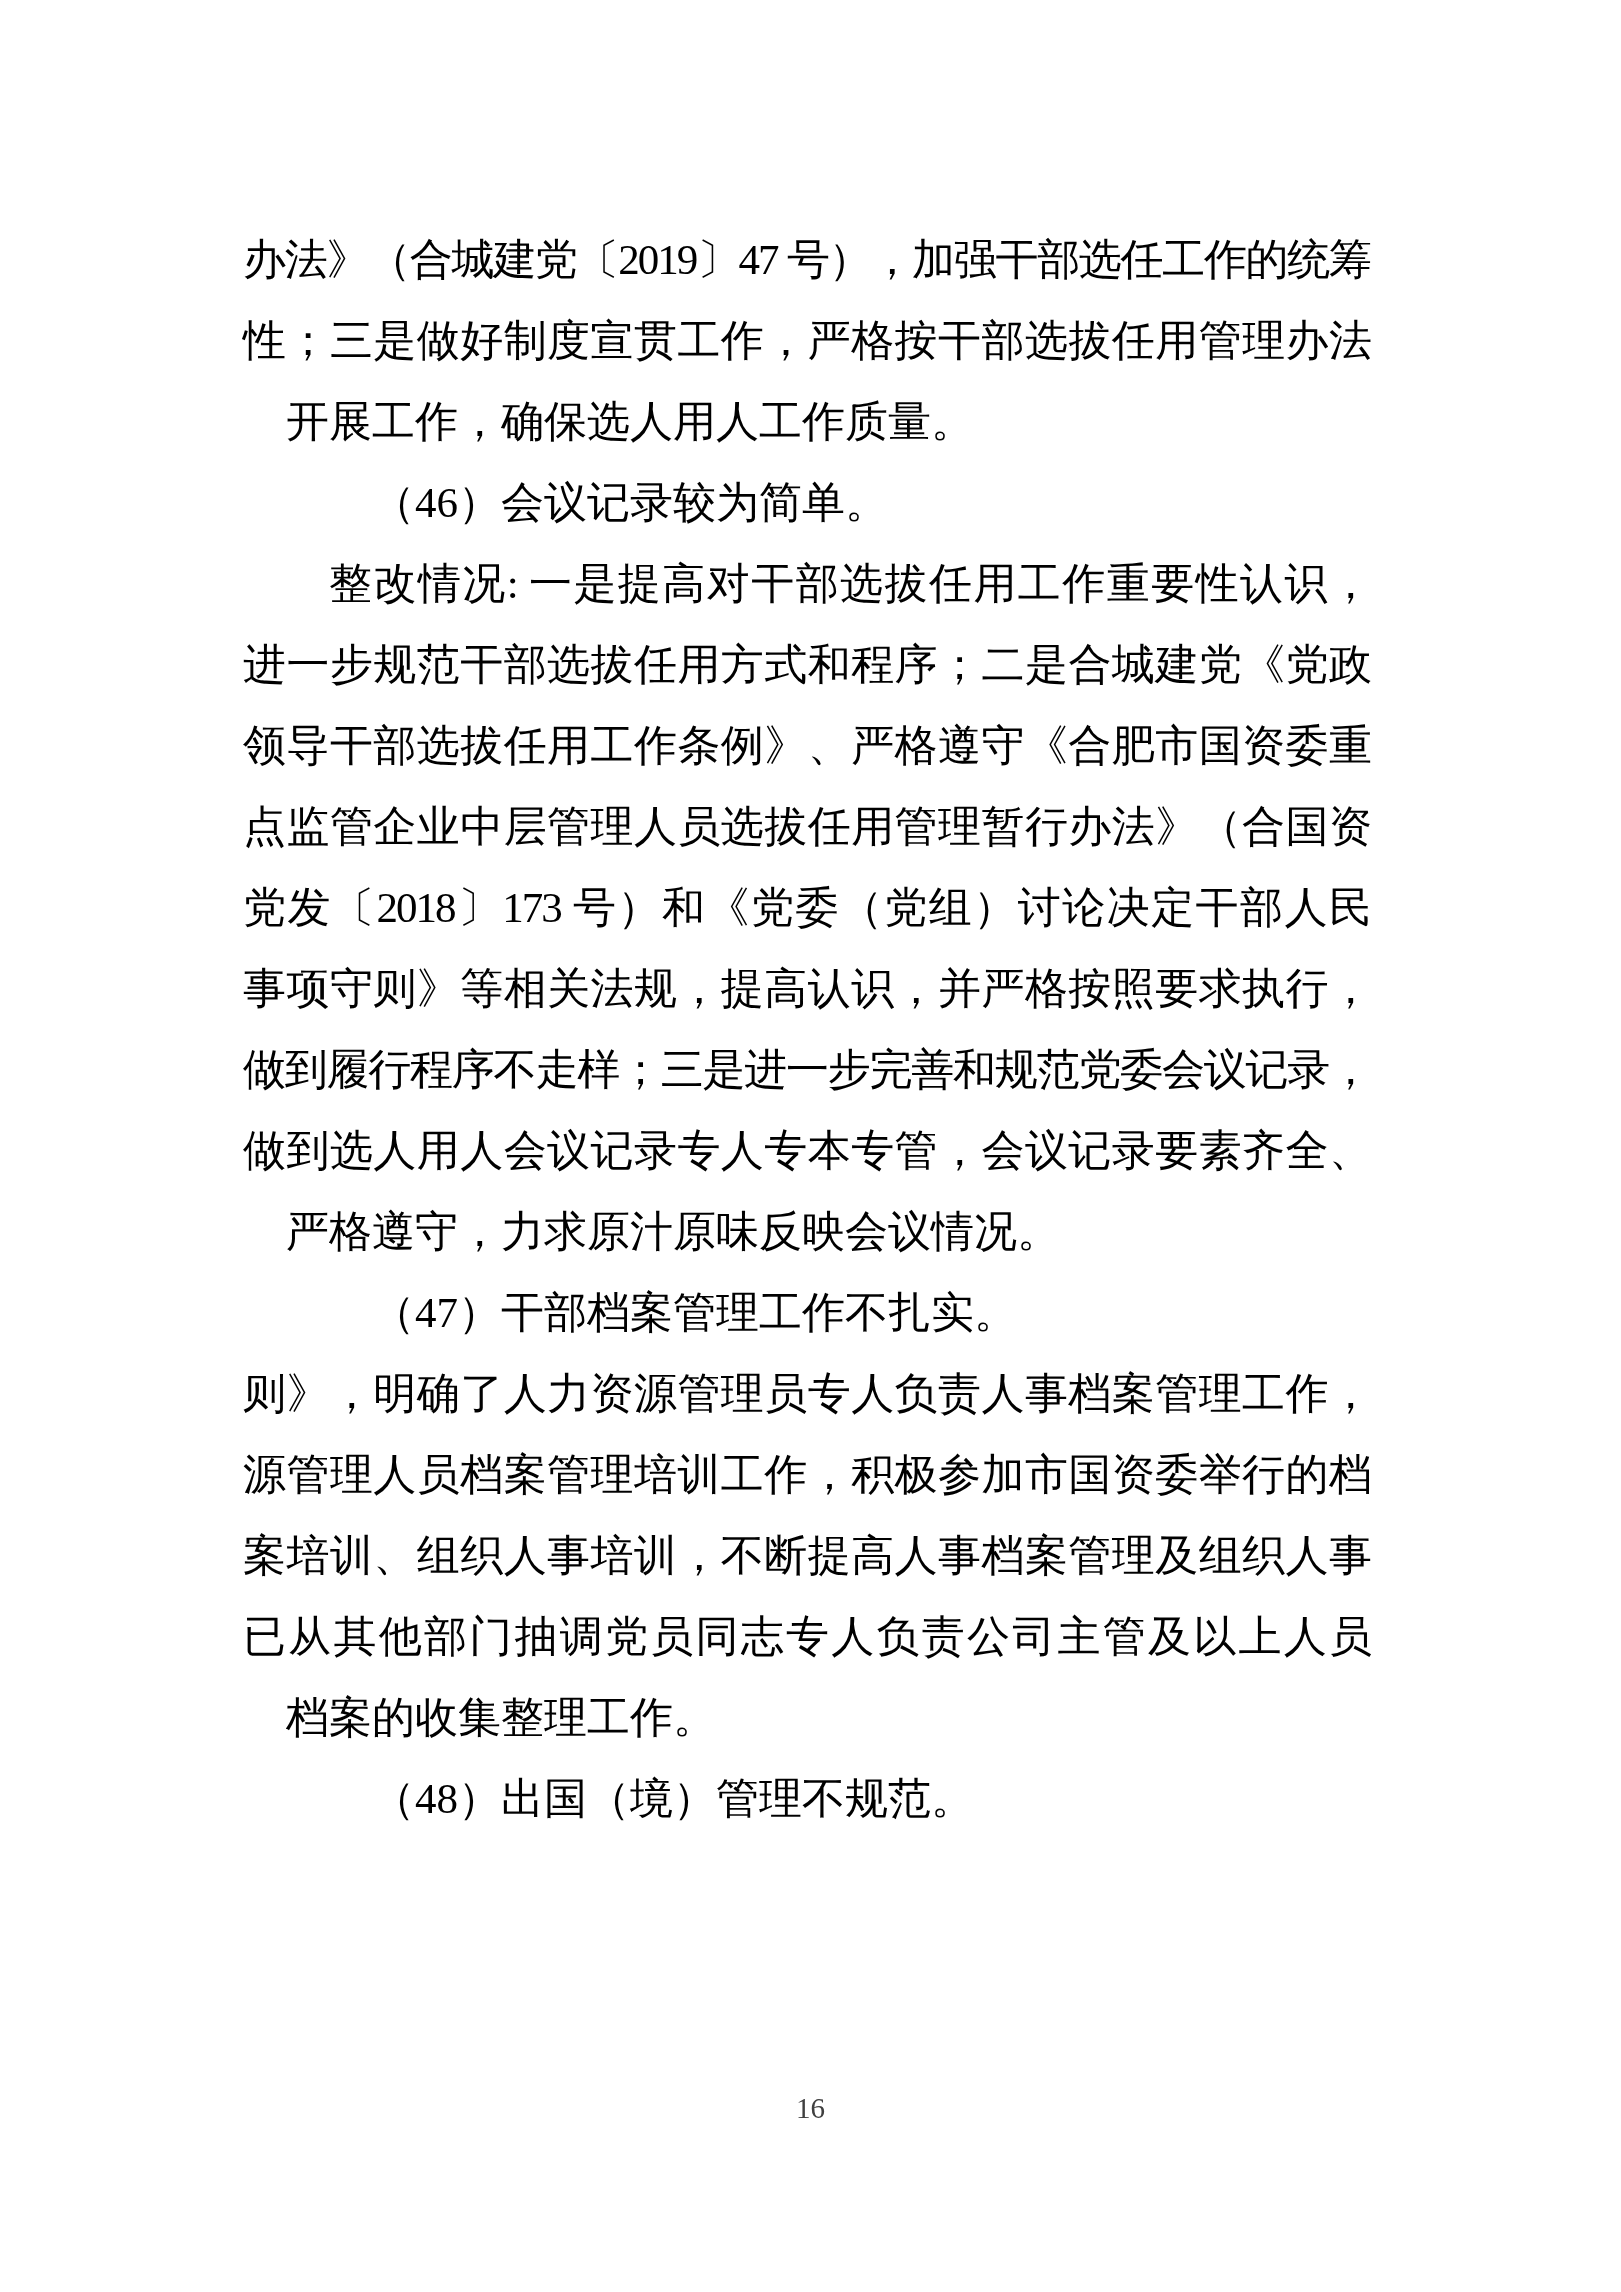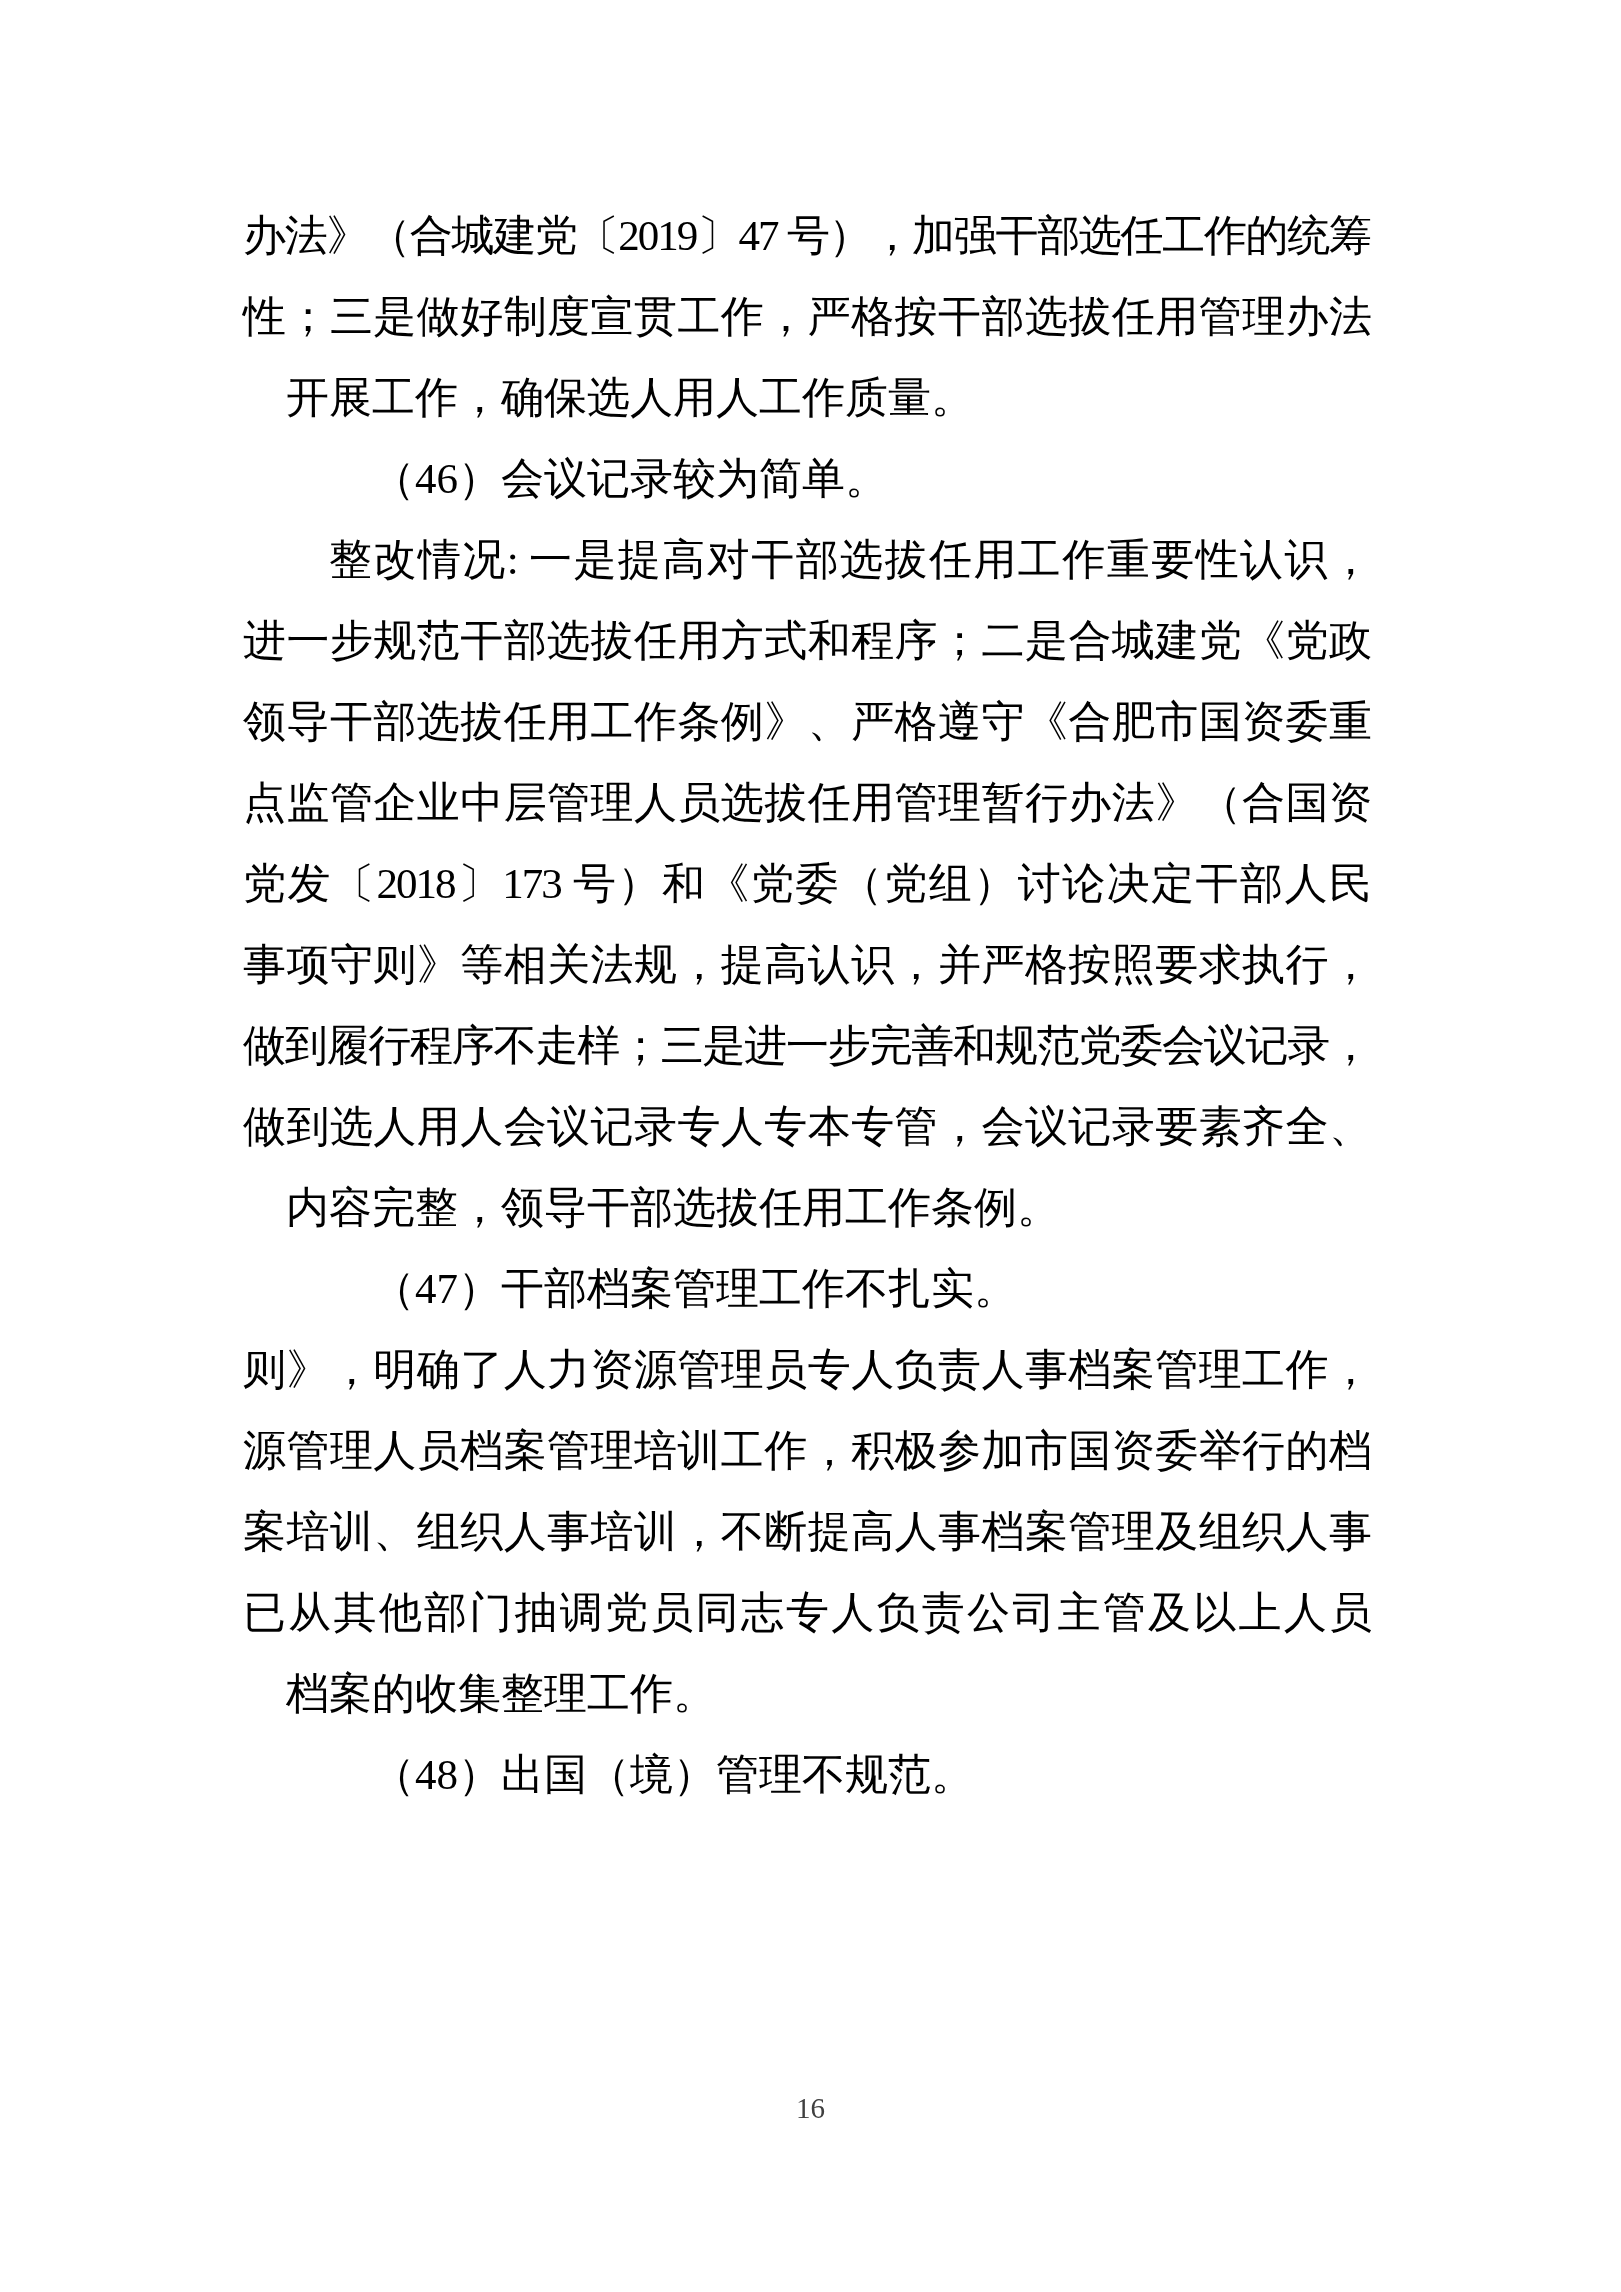--- a/index.html
+++ b/index.html
@@ -13,21 +13,21 @@
     width: 1621px;
     height: 2293px;
     background: #ffffff;
     color: #000000;
     overflow: hidden;
     font-family: "Liberation Serif", "DejaVu Serif", serif;
   }
   .body-text {
     position: absolute;
     left: 243px;
-    top: 195px;
+    top: 219px;
     width: 1127px;
   }
   .line {
     margin: 0;
     padding: 0;
     height: 81px;
     line-height: 81px;
     font-size: 43px;
     letter-spacing: -2px;
     text-align: justify;
@@ -71,21 +71,21 @@
       <p class="line last"><span class="run">开展工作，确保选人用人工作质量。</span></p>
       <p class="line indent last"><span class="run">（46）会议记录较为简单。</span></p>
       <p class="line indent"><span class="run bold">整改情况: 一是</span><span class="run">提高对干部选拔任用工作重要性认识，</span></p>
       <p class="line"><span class="run">进一步规范干部选拔任用方式和程序；</span><span class="run bold">二是</span><span class="run">合城建党《党政</span></p>
       <p class="line"><span class="run">领导干部选拔任用工作条例》、严格遵守《合肥市国资委重</span></p>
       <p class="line"><span class="run">点监管企业中层管理人员选拔任用管理暂行办法》（合国资</span></p>
       <p class="line"><span class="run">党发〔2018〕173 号）和《党委（党组）讨论决定干部人民</span></p>
       <p class="line"><span class="run">事项守则》等相关法规，提高认识，并严格按照要求执行，</span></p>
       <p class="line"><span class="run">做到履行程序不走样；</span><span class="run bold">三是</span><span class="run">进一步完善和规范党委会议记录，</span></p>
       <p class="line"><span class="run">做到选人用人会议记录专人专本专管，会议记录要素齐全、</span></p>
-      <p class="line last"><span class="run">内容完整，领导干部选拔任用工作条例。</span></p>
+      <p class="line last"><span class="run">严格遵守，力求原汁原味反映会议情况。</span></p>
       <p class="line indent last"><span class="run">（47）干部档案管理工作不扎实。</span></p>
       <p class="line"><span class="run">则》，明确了人力资源管理员专人负责人事档案管理工作，</span></p>
       <p class="line"><span class="run">源管理人员档案管理培训工作，积极参加市国资委举行的档</span></p>
       <p class="line"><span class="run">案培训、组织人事培训，不断提高人事档案管理及组织人事</span></p>
       <p class="line"><span class="run">已从其他部门抽调党员同志专人负责公司主管及以上人员</span></p>
       <p class="line last"><span class="run">档案的收集整理工作。</span></p>
       <p class="line indent last"><span class="run">（48）出国（境）管理不规范。</span></p>
     </section>
   <footer class="page-number">16</footer>
 </main>

